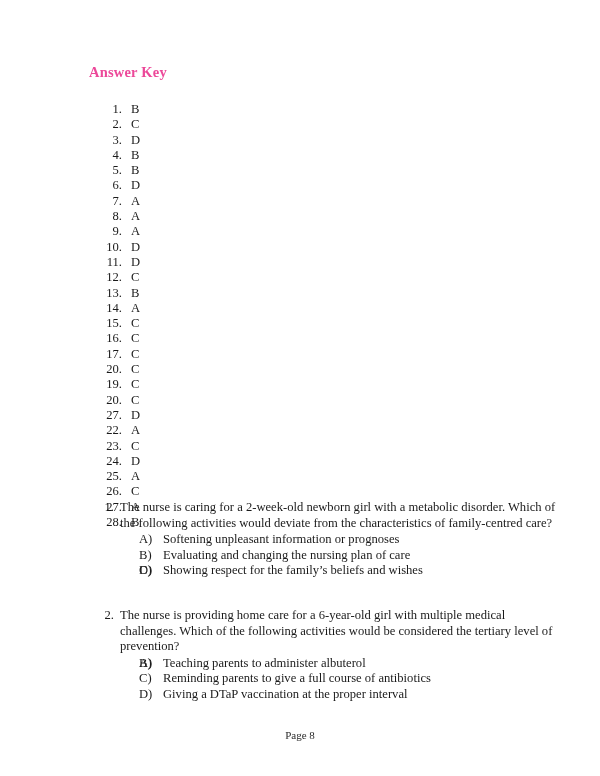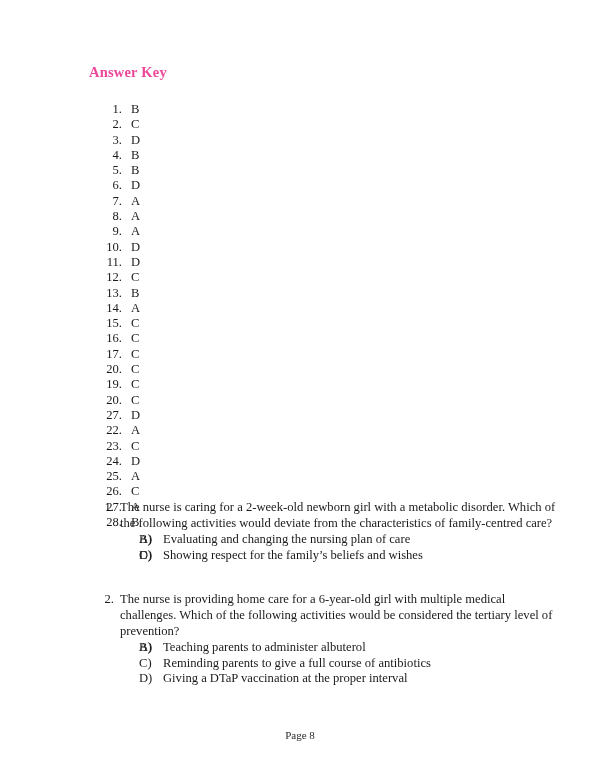--- a/index.html
+++ b/index.html
@@ -232,21 +232,21 @@
       <div class="answer-row">
         <span class="answer-num">28.</span>
         <span class="answer-val">B</span>
       </div>
     </div>
 
   <div class="questions">
       <div class="question-block">
         <div class="question-line"><span class="question-number">1.</span><span>The nurse is caring for a 2-week-old newborn girl with a metabolic disorder. Which of the following activities would deviate from the characteristics of family-centred care?</span></div>
         <div class="options">
-          <div class="option-row"><span class="option-letter">A)</span></div>
+          <div class="option-row"><span class="option-letter">A)</span><span>Softening unpleasant information or prognoses</span></div>
           <div class="option-row"><span class="option-letter">B)</span><span>Evaluating and changing the nursing plan of care</span></div>
           <div class="option-row"><span class="option-letter">C)</span></div>
           <div class="option-row"><span class="option-letter">D)</span><span>Showing respect for the family’s beliefs and wishes</span></div>
         </div>
       </div>
       <div class="question-block">
         <div class="question-line"><span class="question-number">2.</span><span>The nurse is providing home care for a 6-year-old girl with multiple medical challenges. Which of the following activities would be considered the tertiary level of prevention?</span></div>
         <div class="options">
           <div class="option-row"><span class="option-letter">A)</span></div>
           <div class="option-row"><span class="option-letter">B)</span><span>Teaching parents to administer albuterol</span></div>

